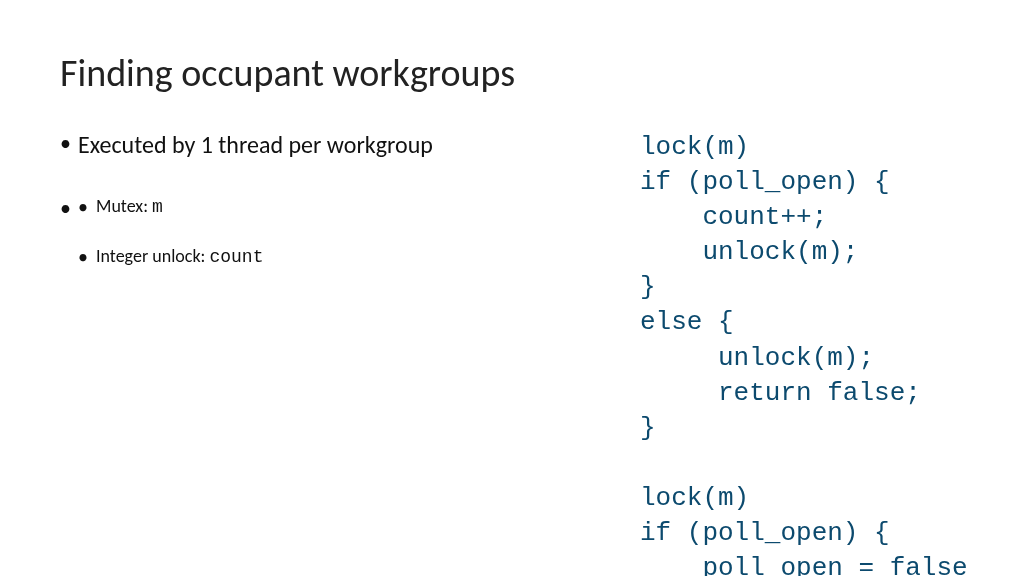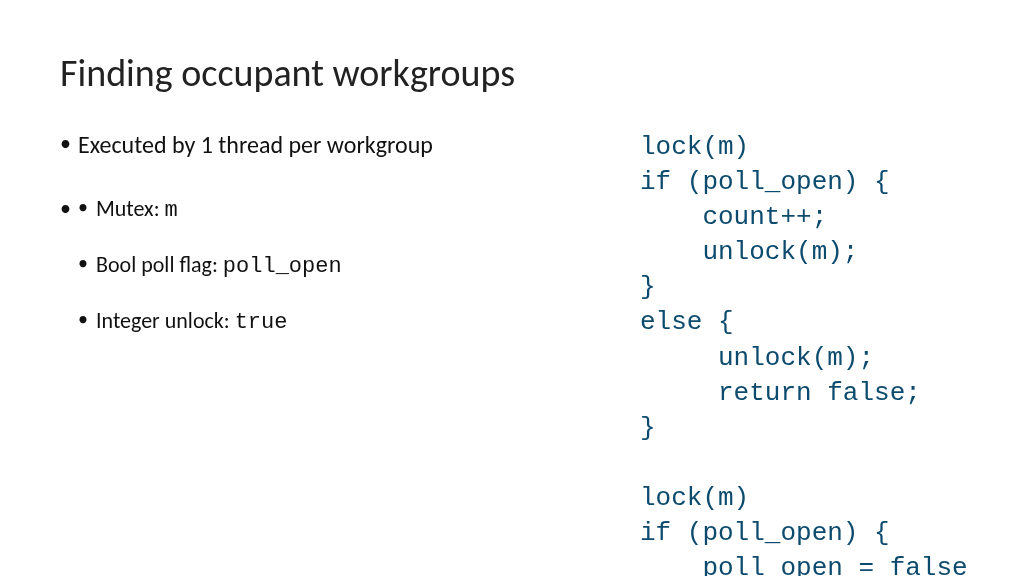--- a/index.html
+++ b/index.html
@@ -6,44 +6,41 @@
   html, body { width: 1024px; height: 576px; background: #fff; font-family: Calibri, "Segoe UI", Arial, sans-serif; color: #000; }
   .slide { width: 1024px; height: 576px; position: relative; padding: 50px 60px 40px 60px; }
   .title { font-size: 38px; font-weight: 400; color: #222; margin-bottom: 34px; }
   .cols { display: flex; }
   .left { flex: 0 0 560px; }
   .right { flex: 1; padding-left: 20px; }
   ul.lvl1 { list-style: none; }
   ul.lvl1 > li { font-size: 24px; color: #111; margin-bottom: 36px; position: relative; padding-left: 18px; }
   ul.lvl1 > li::before { content: "•"; position: absolute; left: 0; top: 0; font-size: 22px; }
   ul.lvl2 { list-style: none; margin-top: 30px; }
-  ul.lvl2 > li { font-size: 22px; color: #111; margin-bottom: 28px; position: relative; padding-left: 18px; }
+  ul.lvl2 > li { font-size: 18px; color: #111; margin-bottom: 28px; position: relative; padding-left: 18px; }
   ul.lvl2 > li::before { content: "•"; position: absolute; left: 0; top: 0; font-size: 20px; }
   .mono { font-family: "Courier New", Courier, monospace; }
   pre.code { font-family: Liberation Mono, monospace; font-size: 26px; line-height: 1.35; white-space: pre; color: #0c4a6e; }
 </style>
 </head>
 <body>
 
 <div class="slide">
   <h1 class="title">Finding occupant workgroups</h1>
   <div class="cols">
     <div class="left">
       <ul class="lvl1">
         <li>Executed by 1 thread per workgroup</li>
         <li>
           <ul class="lvl2">
             <li>
               <span>Mutex: </span><span class="mono">m</span>
             </li>
             <li>
-              <span>Bool poll flag: </span><span class="mono">poll_open</span>
-            </li>
-            <li>
-              <span>Integer unlock: </span><span class="mono">true</span>
+              <span>Integer unlock: </span><span class="mono">count</span>
             </li>
           </ul>
         </li>
       </ul>
     </div>
     <div class="right">
       <pre class="code">lock(m)
 if (poll_open) {
     count++;
     unlock(m);

